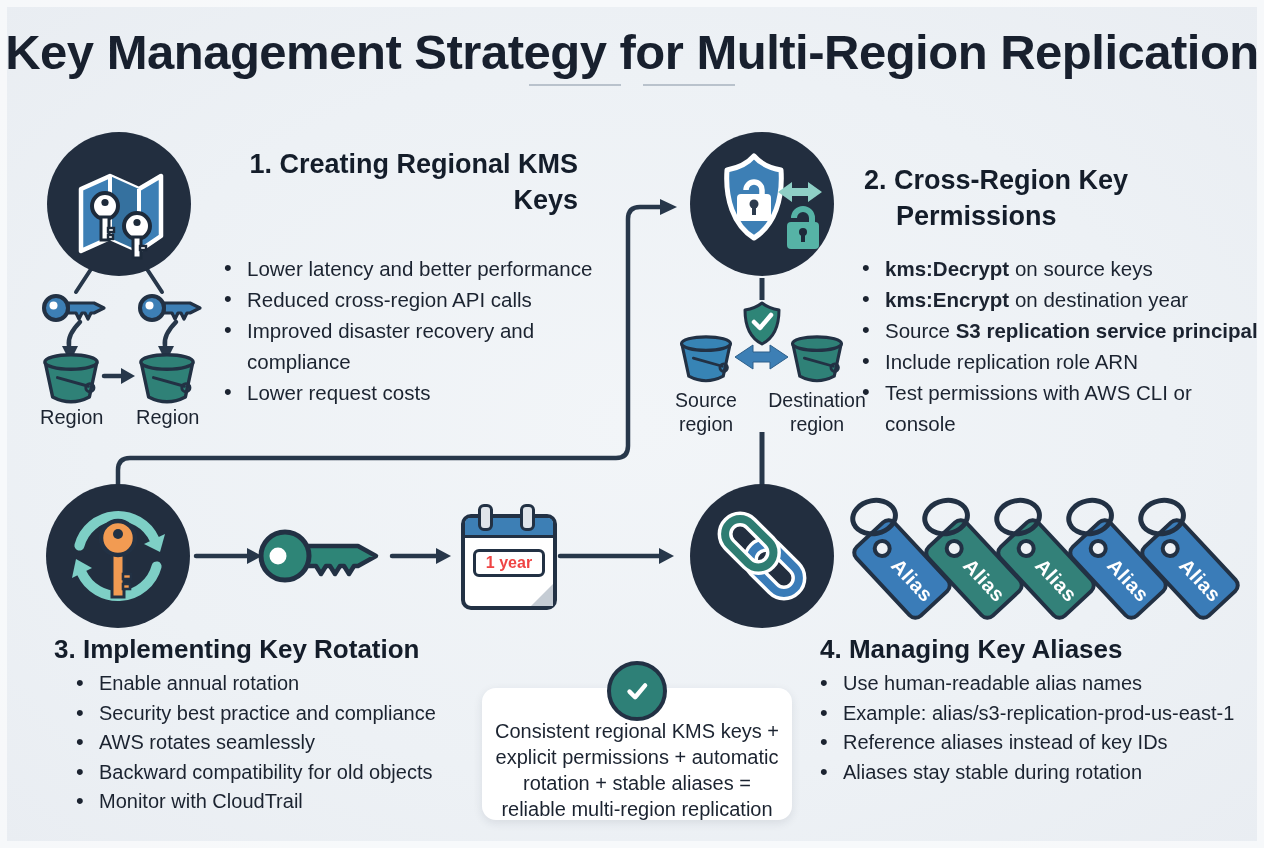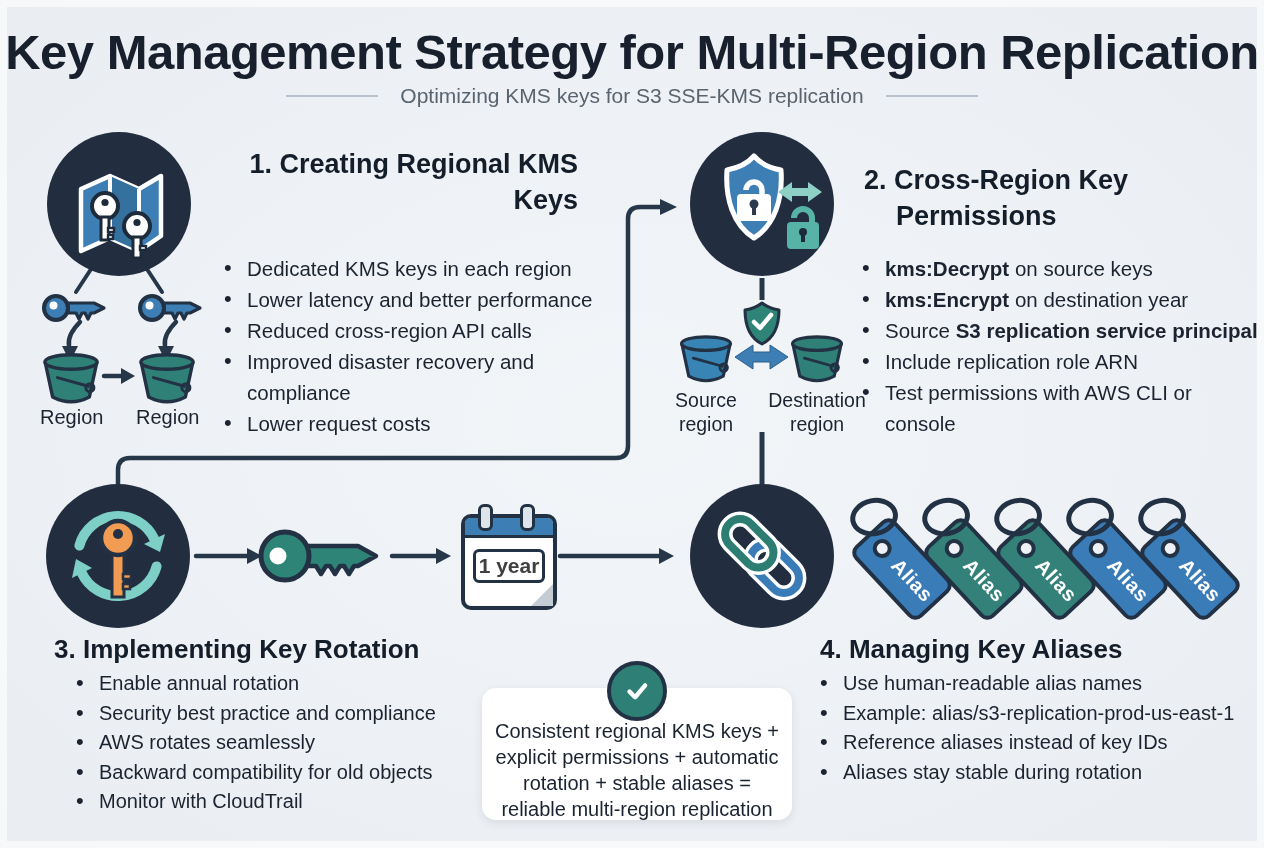--- a/index.html
+++ b/index.html
@@ -30,21 +30,21 @@
   .mini-label{position:absolute;text-align:center;color:#1b2330;font-size:20px;z-index:3;}
   .mini-label.two{font-size:19.5px;line-height:23.5px;}
   .calendar{position:absolute;left:461px;top:514px;width:88px;height:88px;background:#fff;
     border:4px solid #223144;border-radius:10px;z-index:2;}
   .cal-header{height:17px;background:#3d7fb5;border-bottom:3px solid #223144;
     border-radius:5px 5px 0 0;}
   .cal-ring{position:absolute;top:-14px;width:9px;height:21px;background:#dfe4ea;
     border:3px solid #223144;border-radius:6px;z-index:4;}
   .cal-ring.r1{left:13px}.cal-ring.r2{left:55px}
   .cal-label{margin:11px auto 12px;width:66px;text-align:center;border:3px solid #223144;
-    border-radius:6px;font-weight:700;font-size:21px;color:#404040;padding:2px 0;}
+    border-radius:6px;font-weight:700;font-size:16px;color:#ef4444;padding:2px 0;}
   .cal-fold{position:absolute;right:0;bottom:0;width:0;height:0;border-style:solid;
     border-width:0 0 22px 22px;border-color:transparent transparent #c5ccd4 transparent;}
   .alias-tag{position:absolute;width:90px;height:48px;border:4px solid #223144;
     border-radius:10px;display:flex;align-items:center;transform:rotate(47deg);z-index:2;}
   .alias-tag.blue{background:#3a7cb8}.alias-tag.teal{background:#338179}
   .tag-hole{width:11px;height:11px;border-radius:50%;background:#eef1f5;
     border:4px solid #223144;margin-left:7px;flex:0 0 auto;}
   .tag-label{color:#fff;font-weight:700;font-size:20px;margin-left:9px;letter-spacing:.5px;}
   .tag-loop{position:absolute;left:-31px;top:-15px;width:28px;height:38px;
     border:5px solid #223144;border-radius:50%;transform:rotate(32deg);}
@@ -87,21 +87,20 @@
     <polygon points="247,548 262,556 247,564" fill="#27374a"></polygon>
     <path d="M392 556 L436 556" stroke="#27374a" stroke-width="4.5" fill="none" stroke-linecap="round"></path>
     <polygon points="436,548 451,556 436,564" fill="#27374a"></polygon>
     <path d="M560 556 L659 556" stroke="#27374a" stroke-width="4.5" fill="none" stroke-linecap="round"></path>
     <polygon points="659,548 674,556 659,564" fill="#27374a"></polygon>
   </svg>
 
   <h1 class="title">Key Management Strategy for Multi-Region Replication</h1>
   <div class="subtitle-row">
     <span class="rule"></span>
-    <span class="subtitle-text">Optimizing KMS keys for S3 SSE-KMS replication</span>
     <span class="rule"></span>
   </div>
 
   <div class="circle" style="left:47px;top:132px;">
     <svg width="144" height="144" viewBox="0 0 144 144">
       <path d="M34 57 L63 44 L92 57 L114 44 L114 104 L92 119 L63 106 L34 119 Z" fill="#3d7fb5" stroke="#ffffff" stroke-width="4.5" stroke-linejoin="round"></path>
       <polygon points="63,44 92,57 92,119 63,106" fill="#35719f"></polygon>
       <path d="M63 44 L63 106 M92 57 L92 119" stroke="#ffffff" stroke-width="4"></path>
       <circle cx="58" cy="74" r="13" fill="#ffffff" stroke="#1d2a3a" stroke-width="4"></circle>
       <circle cx="58" cy="70.5" r="3.6" fill="#1d2a3a"></circle>
@@ -134,21 +133,20 @@
     <path d="M5.5 12 L13 47 Q32 57 51 47 L58.5 12 Z" fill="#2f8177" stroke="#223144" stroke-width="3.5" stroke-linejoin="round"></path>
     <ellipse cx="32" cy="11" rx="27" ry="7.5" fill="#2f8177" stroke="#223144" stroke-width="3.5"></ellipse>
     <path d="M18 27 L50 36" stroke="#223144" stroke-width="3" stroke-linecap="round"></path>
     <circle cx="51.5" cy="37.5" r="4.2" fill="none" stroke="#223144" stroke-width="3"></circle>
   </svg>
   <div class="mini-label" style="left:40px;top:406px;width:62px;">Region</div>
   <div class="mini-label" style="left:136px;top:406px;width:62px;">Region</div>
 
   <h2 class="sec-h" style="left:216px;top:146px;width:330px;text-align:right;">1. Creating Regional KMS Keys</h2>
   <ul class="bullets" style="left:222px;top:253px;width:380px;">
-      <li><span>Dedicated KMS keys in each region</span></li>
       <li><span>Lower latency and better performance</span></li>
       <li><span>Reduced cross-region API calls</span></li>
       <li><span>Improved disaster recovery and compliance</span></li>
       <li><span>Lower request costs</span></li>
     </ul>
 
   <div class="circle" style="left:690px;top:132px;">
     <svg width="144" height="144" viewBox="0 0 144 144">
       <path d="M64 24 C70 31 80 36 91 38 C93 66 85 93 64 106 C43 93 35 66 37 38 C48 36 58 31 64 24 Z" fill="#3d7fb5" stroke="#ffffff" stroke-width="5" stroke-linejoin="round"></path>
       <path d="M56 58 a8 8 0 0 1 16 0 v6" stroke="#ffffff" stroke-width="5.5" fill="none"></path>

